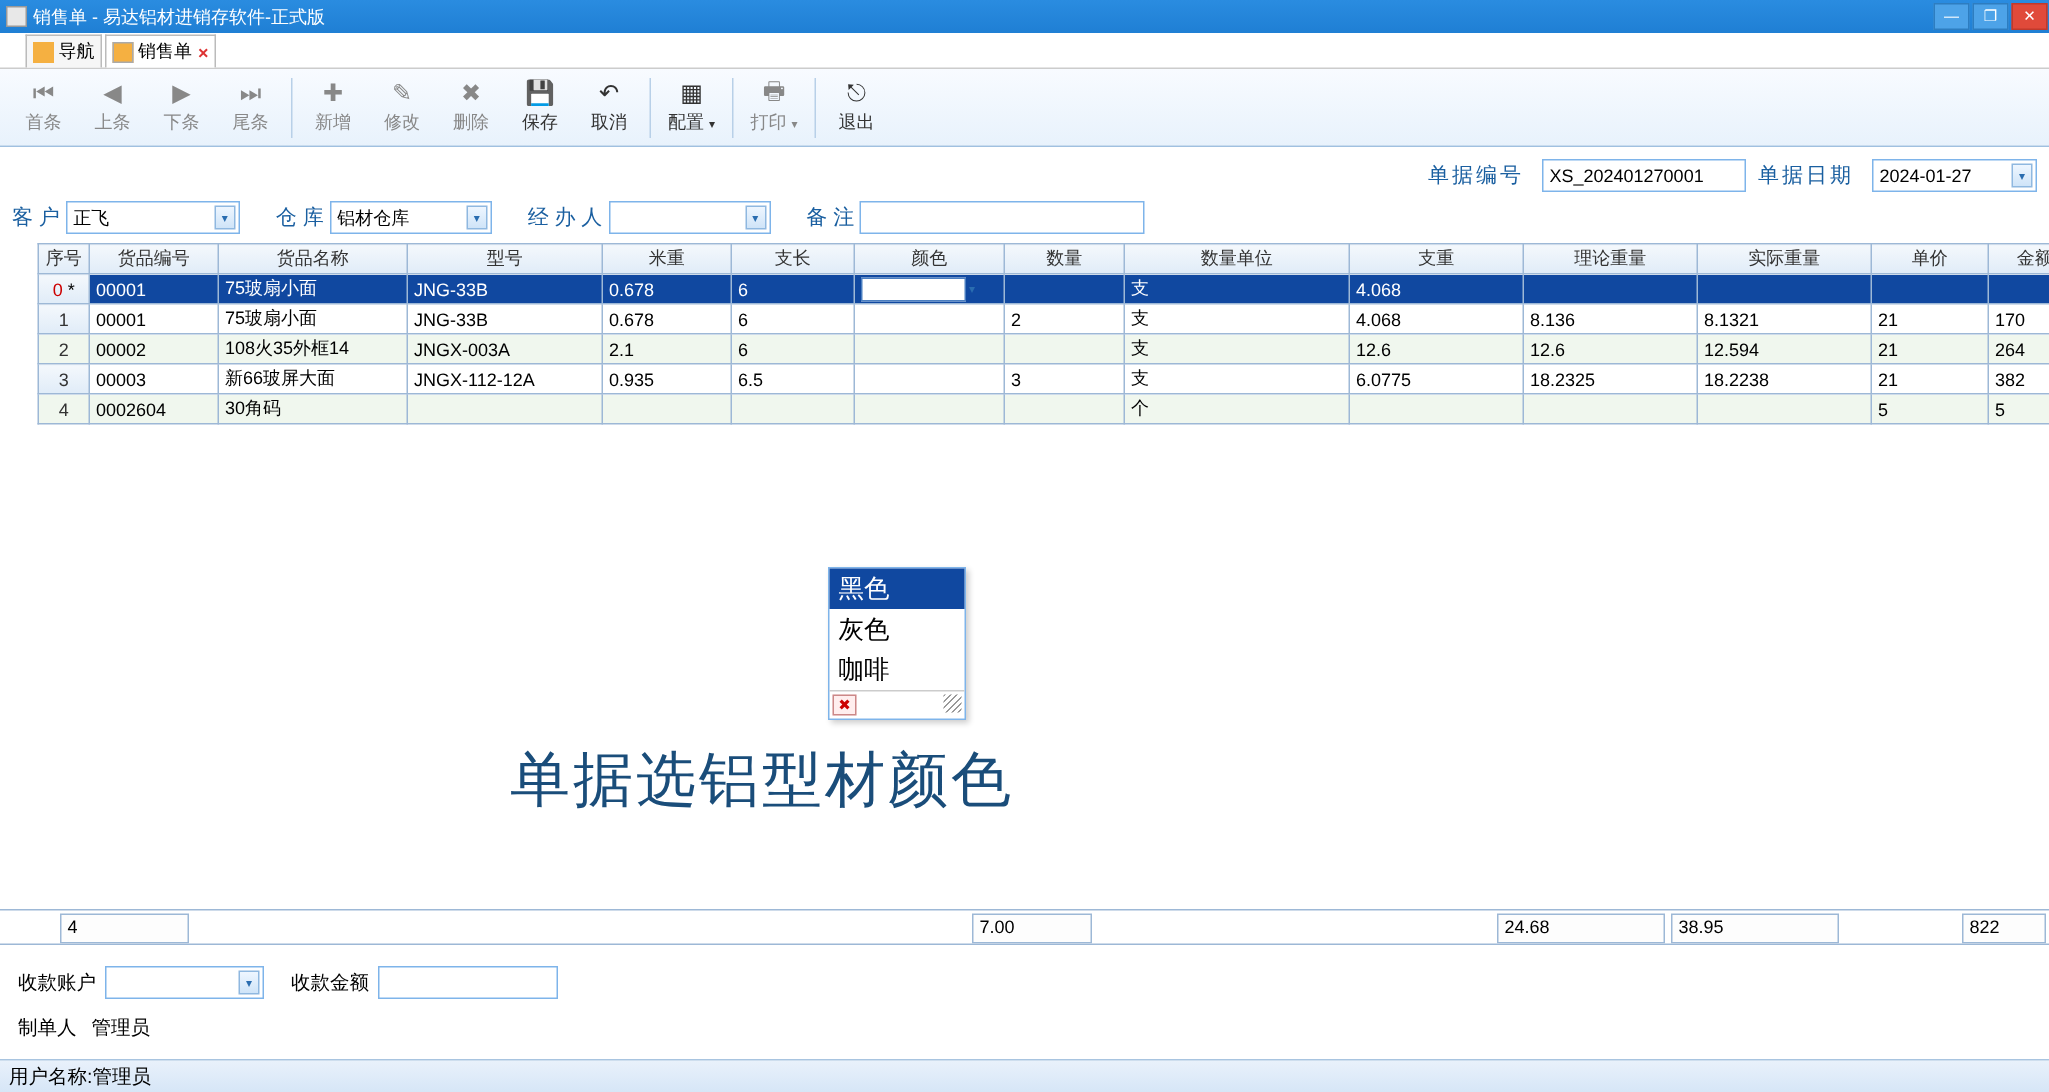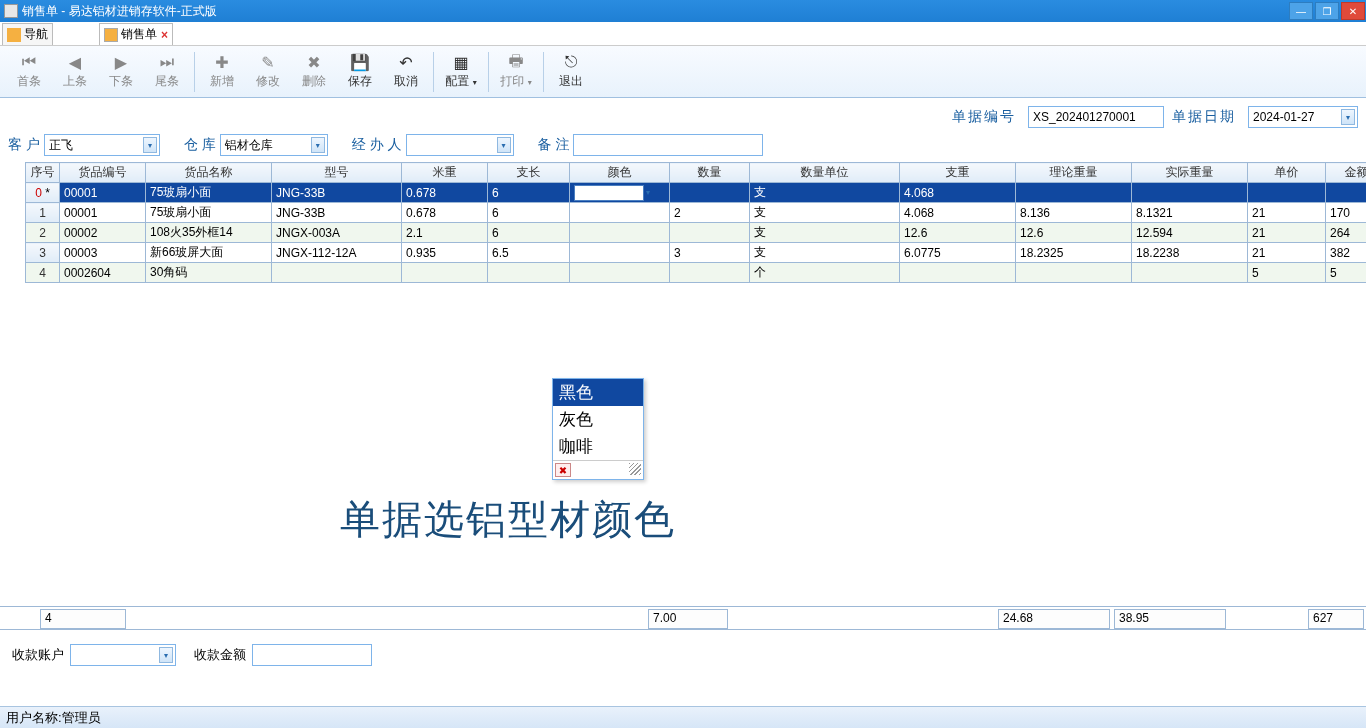--- a/index.html
+++ b/index.html
@@ -7,23 +7,23 @@
 
 
 .titlebar { height: 22px; background: linear-gradient(#2a8ce0, #1f7fd4); color: #fff; display: flex; align-items: center; padding-left: 4px; }
 .titlebar .icon { width: 14px; height: 14px; background: #e8e8e8; border: 1px solid #999; margin-right: 4px; }
 .titlebar .title { flex: 1; font-size: 12px; }
 .winbtns { display: flex; }
 .winbtn { width: 24px; height: 18px; margin: 2px 1px; background: #4da3e8; border: 1px solid #2d7dc0; color: #fff; display: flex; align-items: center; justify-content: center; font-size: 10px; cursor: pointer; }
 .winbtn.close { background: #e04a3a; border-color: #c0392b; }
 
 
-.tabstrip { height: 24px; background: #fff; display: flex; align-items: flex-end; border-bottom: 1px solid #ccc; padding-left: 2px; }
+.tabstrip { height: 24px; background: #fff; display: flex; align-items: flex-end; border-bottom: 1px solid #ccc; padding-left: 17px; }
 .tab { display: flex; align-items: center; height: 22px; padding: 0 4px; border: 1px solid #bbb; border-bottom: none; background: #f6f6f6; margin-right: 2px; font-size: 12px; }
-.tab.active { background: #fff; margin-left: 44px; }
+.tab.active { background: #fff; }
 .tab .tabicon { width: 14px; height: 14px; background: #f5b041; margin-right: 3px; }
 .tab .tabicon.green { background: #f5b041; border:1px solid #aaa; }
 .tab .x { color: #d33; margin-left: 4px; font-weight: bold; cursor: pointer; }
 
 
 .toolbar { height: 52px; background: linear-gradient(#f8fbff, #e8f2fc); border-bottom: 1px solid #a0c0e0; display: flex; align-items: center; padding: 0 6px; }
 .tbtn { display: flex; flex-direction: column; align-items: center; justify-content: center; width: 46px; height: 48px; color: #888; cursor: pointer; }
 .tbtn.enabled { color: #333; }
 .tbtn .ticon { width: 18px; height: 18px; margin-bottom: 2px; display:flex; align-items:center; justify-content:center; font-size:16px; }
 .tsep { width: 1px; height: 40px; background: #b8d0e8; margin: 0 4px; }
@@ -302,30 +302,34 @@
         <div class="dresize"></div>
       </div>
     </div>
 </div>
 
 <div class="totals">
   <div class="cell" style="left:40px; width:86px">4</div>
   <div class="cell" style="left:648px; width:80px">7.00</div>
   <div class="cell" style="left:998px; width:112px">24.68</div>
   <div class="cell" style="left:1114px; width:112px">38.95</div>
-  <div class="cell" style="left:1308px; width:56px">627</div>
+  <div class="cell" style="left:1308px; width:56px">822</div>
 </div>
 
 <div class="lowerform">
   <div class="row">
     <span class="lbl">收款账户</span>
     <span class="fcombo" style="width:106px; margin-right:18px">
       <span></span>
       <span class="arrow">▾</span>
     </span>
     <span class="lbl">收款金额</span>
     <input class="finput" style="width: 120px;" value="">
   </div>
+  <div class="row">
+    <span class="lbl">制单人</span>
+    <span style="margin-left:4px">管理员</span>
+  </div>
 </div>
 
 <div class="statusbar">
   <span>用户名称:</span><span>管理员</span>
 </div>
 
 </body></html>

